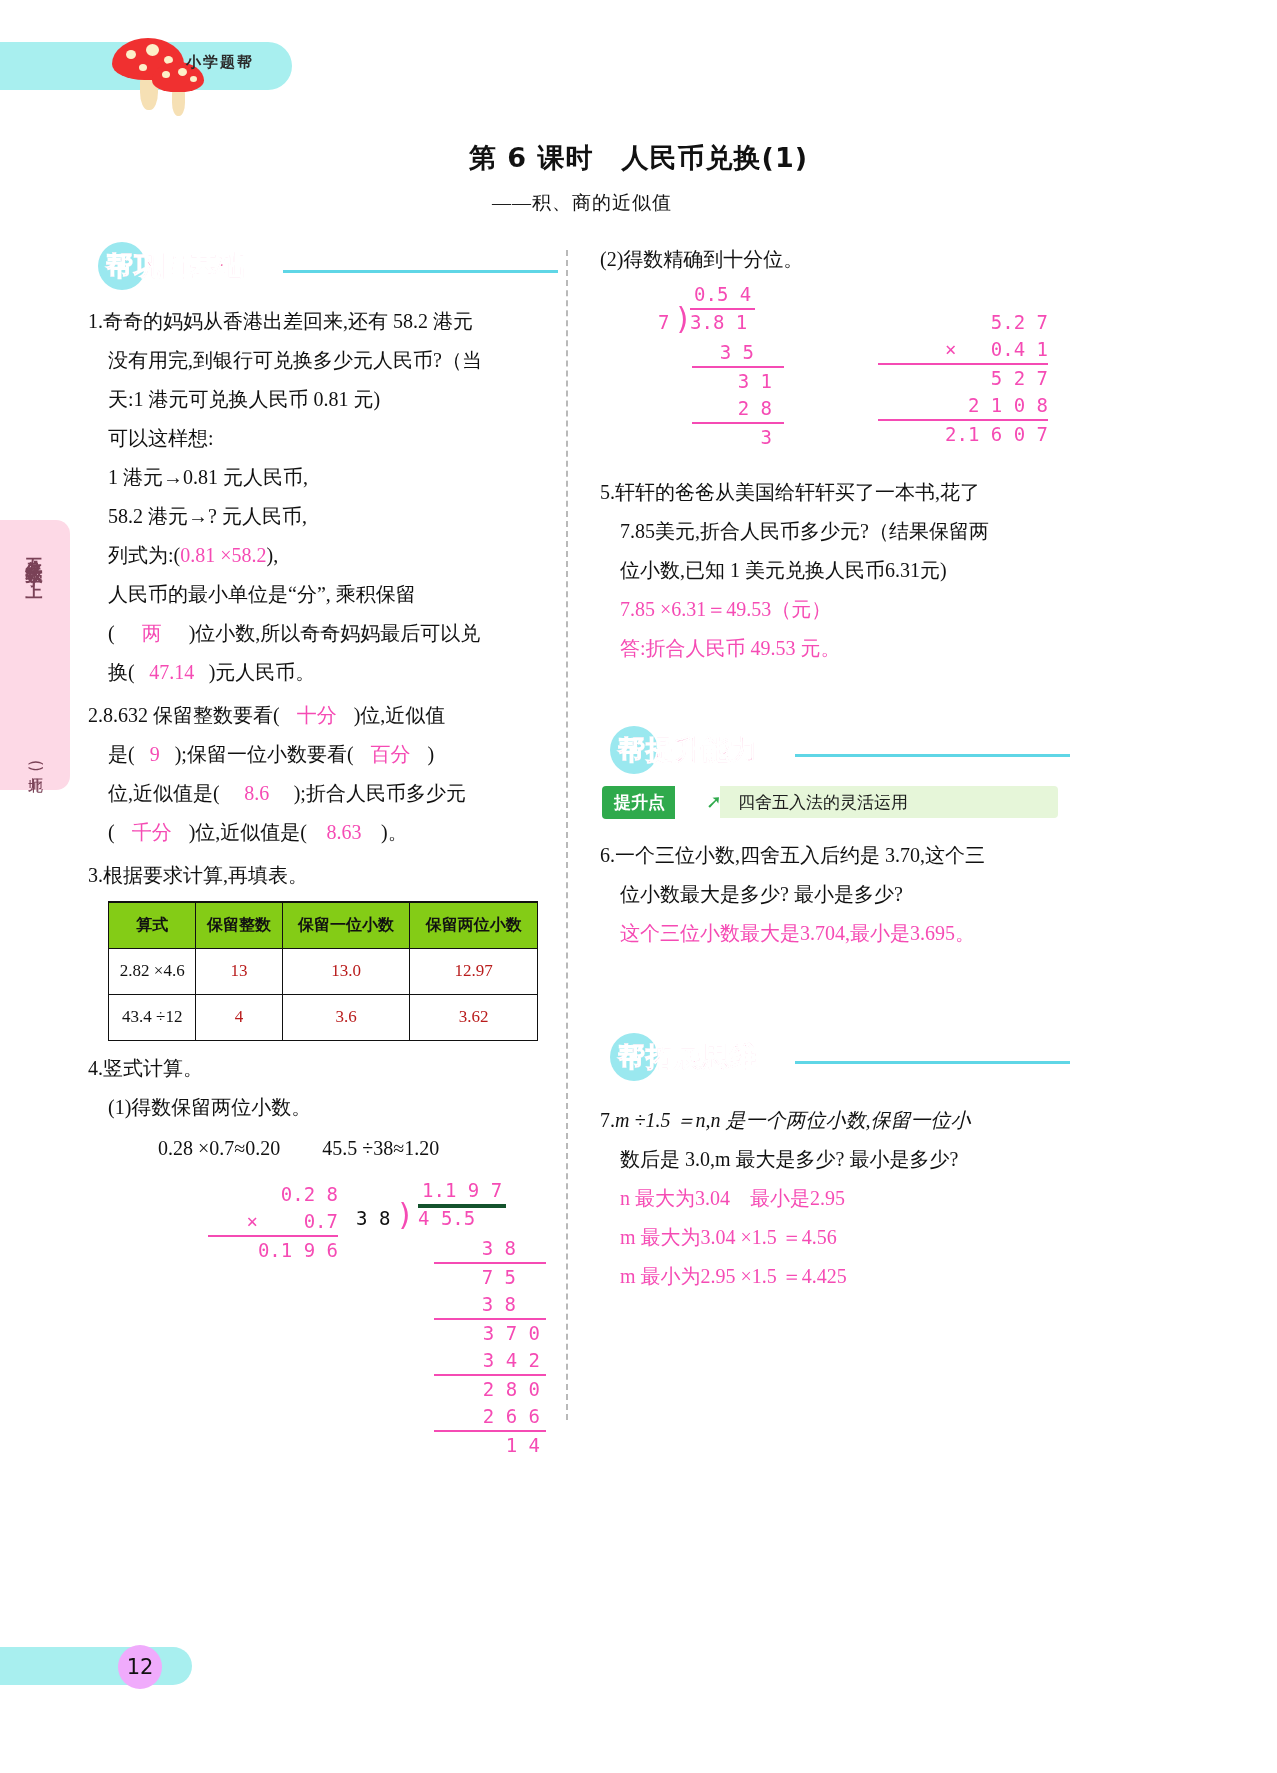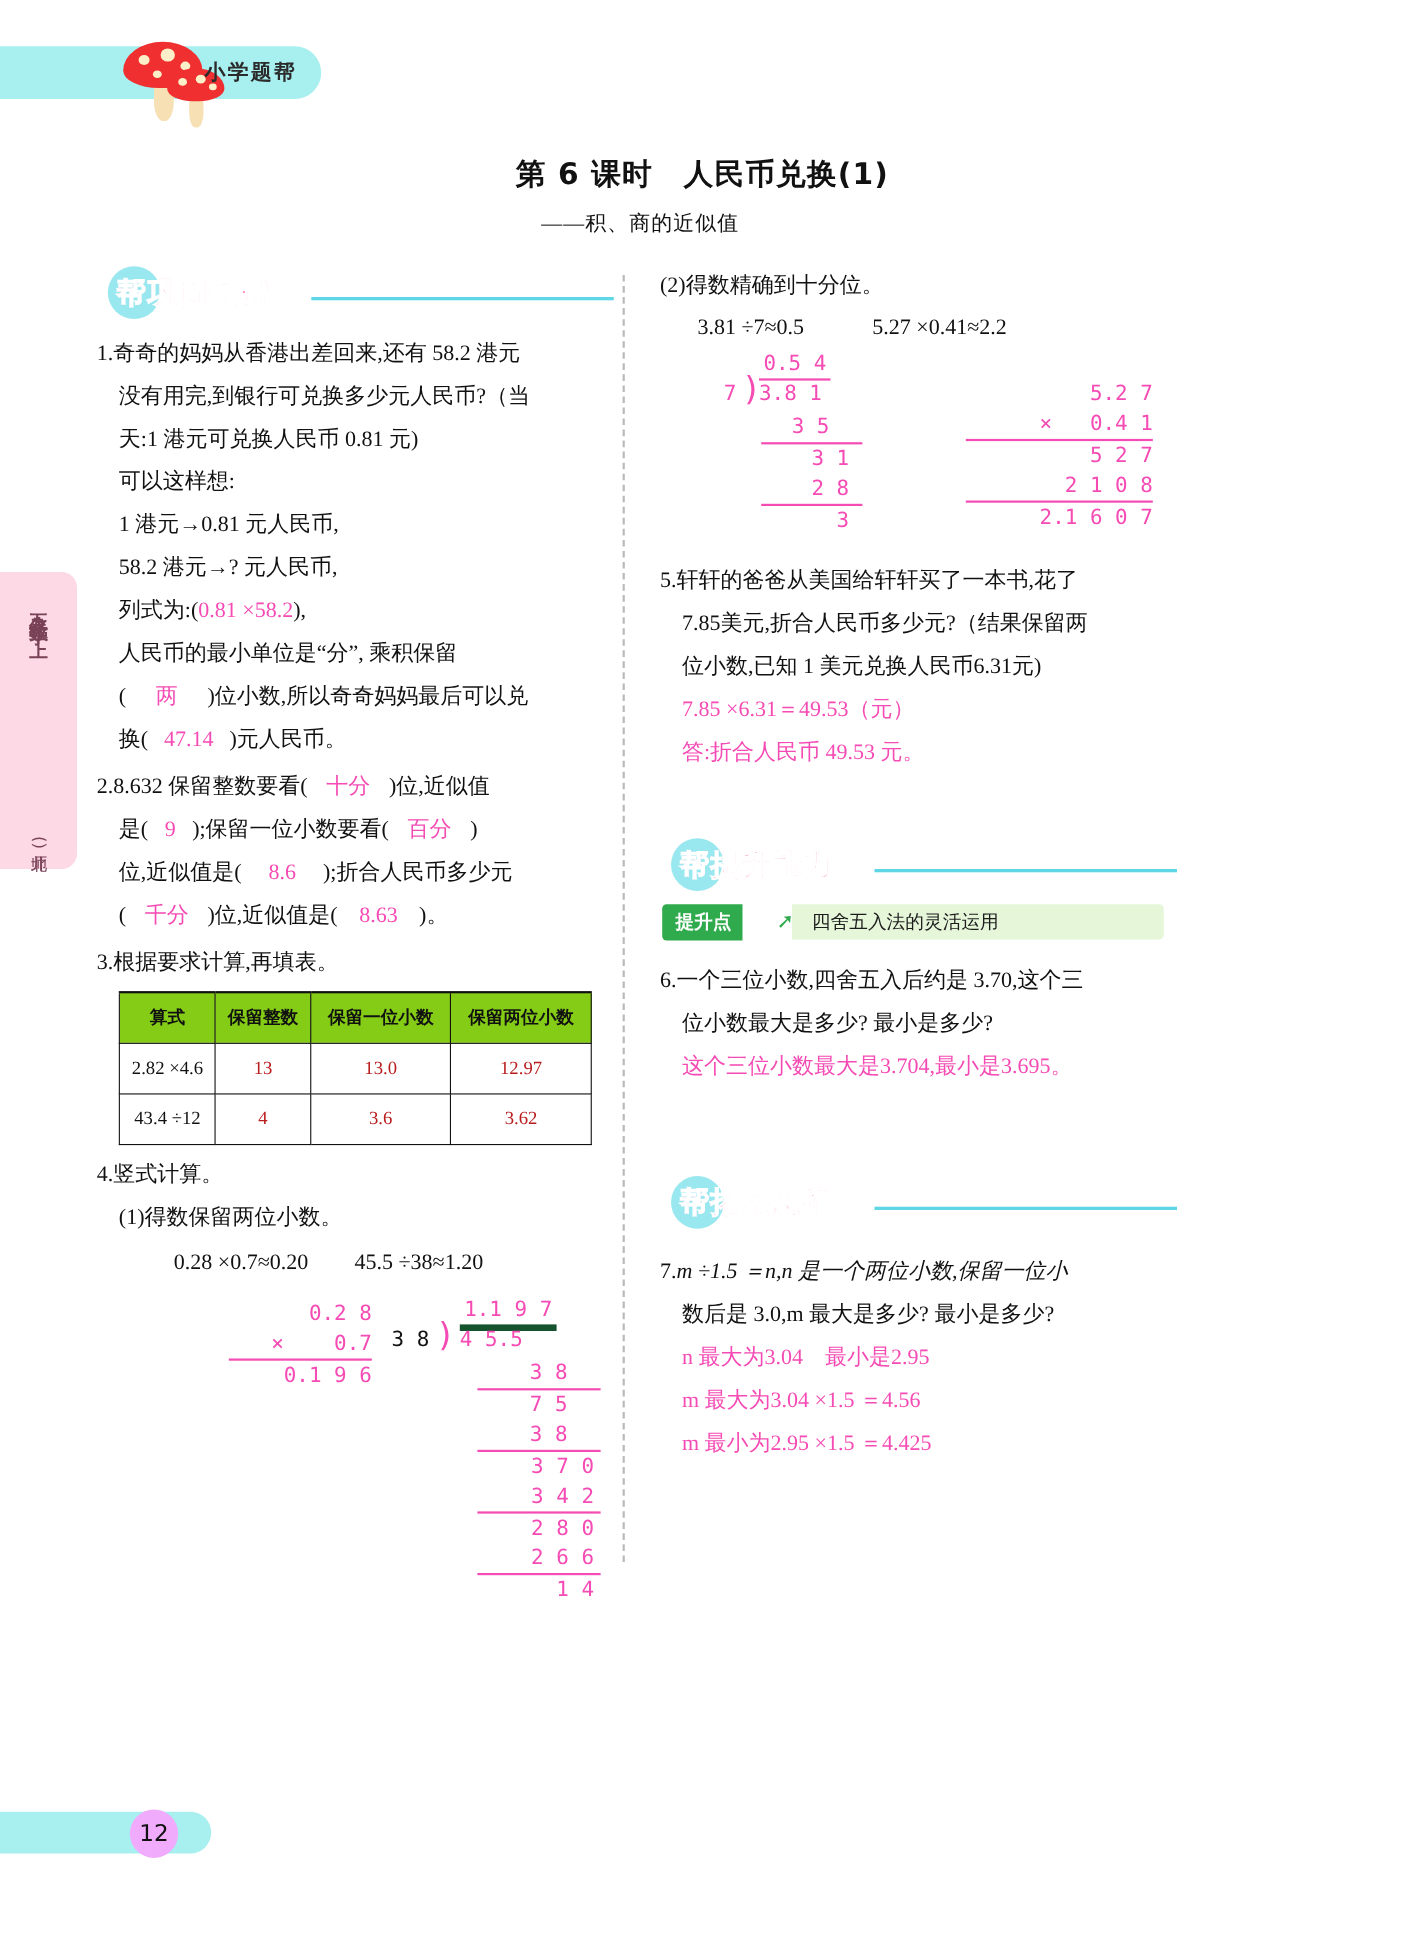--- a/index.html
+++ b/index.html
@@ -14,21 +14,21 @@
   
   #header-banner{
     position:absolute; left:0; top:42px;
     width:292px; height:48px;
     background:#a8efef;
     border-radius:0 26px 26px 0;
   }
   #header-title{
     position:absolute; left:186px; top:53px;
     font-family:"DejaVu Sans", sans-serif;
-    font-size:19px; font-weight:700; color:#2b2b2b;
+    font-size:15px; font-weight:700; color:#2b2b2b;
     letter-spacing:2px;
   }
   .mushroom{ position:absolute; }
   .mush-cap{ position:absolute; background:#f03030; border-radius:50% 50% 45% 45% / 62% 62% 38% 38%; }
   .mush-stem{ position:absolute; background:#f6e0b4; border-radius:30% 30% 45% 45%; }
   .dot{ position:absolute; background:#fdf0c8; border-radius:50%; }
   
   #side-tab{
     position:absolute; left:0; top:520px;
     width:70px; height:270px;
@@ -267,21 +267,21 @@
 
   <div style="position:relative; height:300px;">
     <div style="position:absolute; left:120px; top:4px; text-align:right; width:130px;">
       <div class="vc">0.2 8</div>
       <div class="vc">×    0.7</div>
       <div class="vc" style="border-top:2px solid #f54bb4;">0.1 9 6</div>
     </div>
 
     <div style="position:absolute; left:268px; top:0px;">
       <div style="position:relative; height:28px;">
-        <span class="vc" style="position:absolute; left:62px; top:0; border-bottom:6px solid #14532d; padding:0 4px;">1.1 9 7</span>
+        <span class="vc" style="position:absolute; left:62px; top:0; border-bottom:4px solid #14532d; padding:0 4px;">1.1 9 7</span>
       </div>
       <div style="position:relative; height:30px;">
         <span class="vc vc-black" style="position:absolute; left:0; top:0;">3 8</span>
         <span class="vc" style="position:absolute; left:40px; top:-4px; font-size:30px;">)</span>
         <span class="vc" style="position:absolute; left:62px; top:0;">4 5.5</span>
       </div>
       <div style="margin-left:78px; width:112px;">
         <div class="vc" style="border-bottom:2px solid #f54bb4; text-align:right; padding-right:30px;">3 8</div>
         <div class="vc" style="text-align:right; padding-right:30px;">7 5</div>
         <div class="vc" style="border-bottom:2px solid #f54bb4; text-align:right; padding-right:30px;">3 8</div>
@@ -295,24 +295,20 @@
   </div>
 
 </div>
 
 <div id="col-right">
 
   <div class="q" style="margin-bottom:2px;">
     <span>(2)得数精确到十分位。</span>
   </div>
 
-  <div style="position:relative; height:36px; margin-left:34px;">
-    <span class="formula-line">3.81 ÷7≈</span><span class="formula-line ans">0.5</span>
-    <span style="margin-left:58px;" class="formula-line">5.27 ×0.41≈</span><span class="formula-line ans">2.2</span>
-  </div>
 
   <div style="position:relative; height:200px;">
 
     <div style="position:absolute; left:58px; top:0;">
       <div style="position:relative; height:28px;">
         <span class="vc" style="position:absolute; left:32px; top:0; border-bottom:2px solid #f54bb4; padding:0 4px;">0.5 4</span>
       </div>
       <div style="position:relative; height:30px;">
         <span class="vc" style="position:absolute; left:0; top:0;">7</span>
         <span class="vc" style="position:absolute; left:16px; top:-4px; font-size:30px;">)</span>

